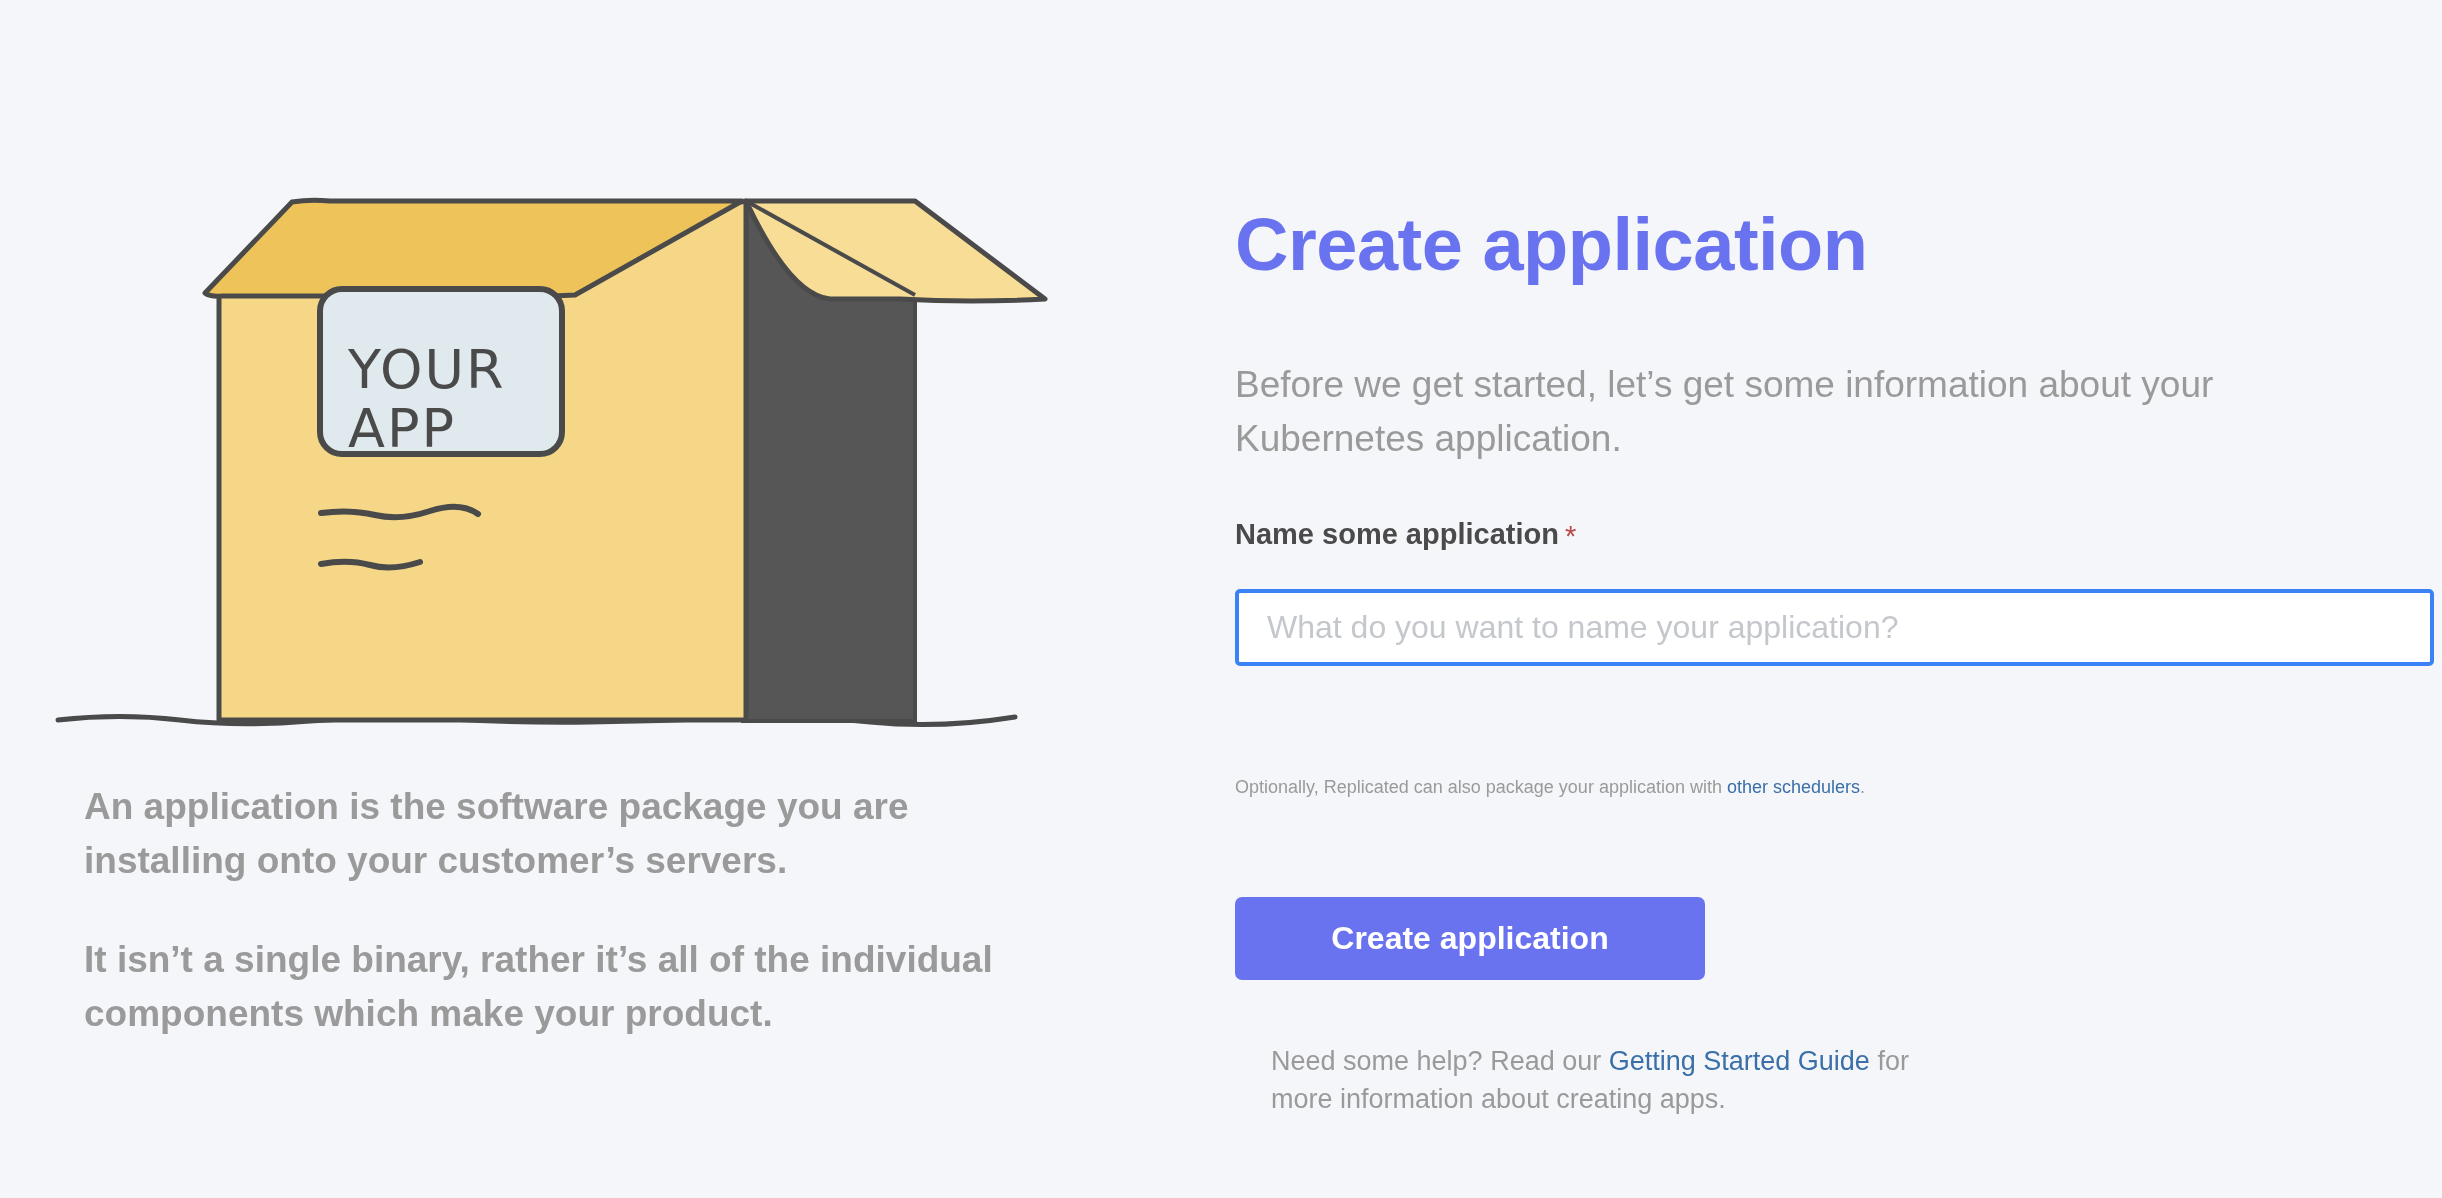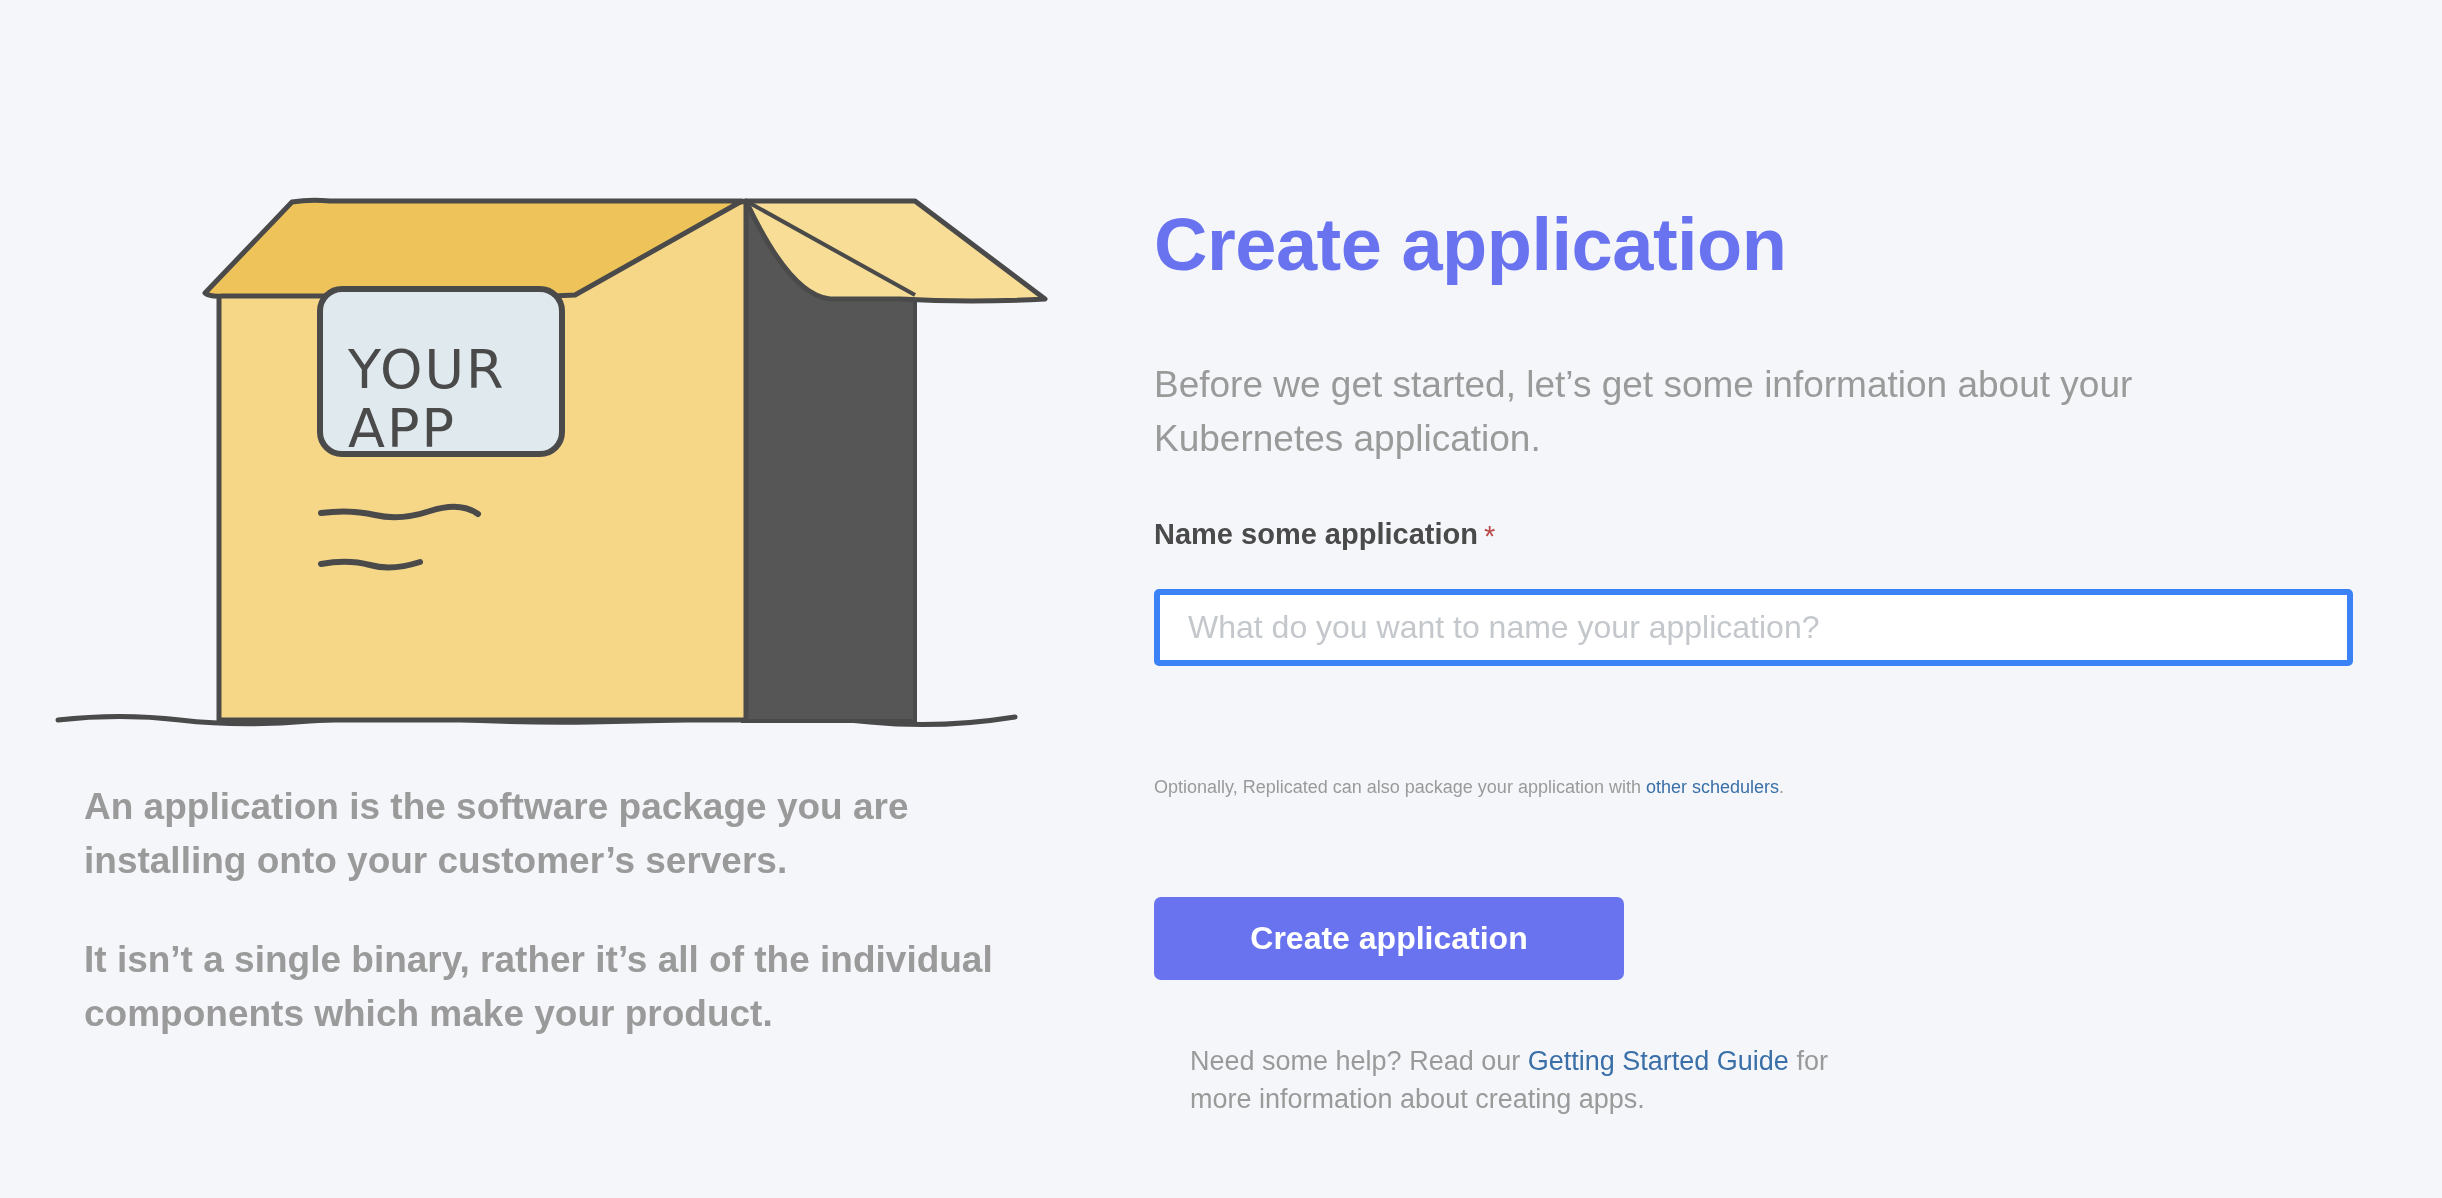--- a/index.html
+++ b/index.html
@@ -56,21 +56,21 @@
     color: #9a9a9a;
     font-weight: 700;
   }
   .left-para:last-child {
     margin-bottom: 0;
   }
 
   
   .right-col {
     position: absolute;
-    left: 1154px;
+    left: 1235px;
     top: 0px;
     width: 1200px;
     height: 1198px;
     text-decoration: underline;
   }
 
   .page-title {
     position: absolute;
     left: 0px;
     top: 208px;
@@ -111,21 +111,21 @@
     top: 2px;
   }
 
   .name-input {
     position: absolute;
     left: 0px;
     top: 589px;
     width: 1199px;
     height: 77px;
     box-sizing: border-box;
-    border: 6px solid #3b82f6;
+    border: 4px solid #3b82f6;
     border-radius: 5px;
     background: #ffffff;
     font-family: "Liberation Sans", sans-serif;
     font-size: 32px;
     color: #4a4a4a;
     padding: 10px 28px;
     outline: none;
   }
   .name-input::placeholder {
     color: #c4c7cb;

